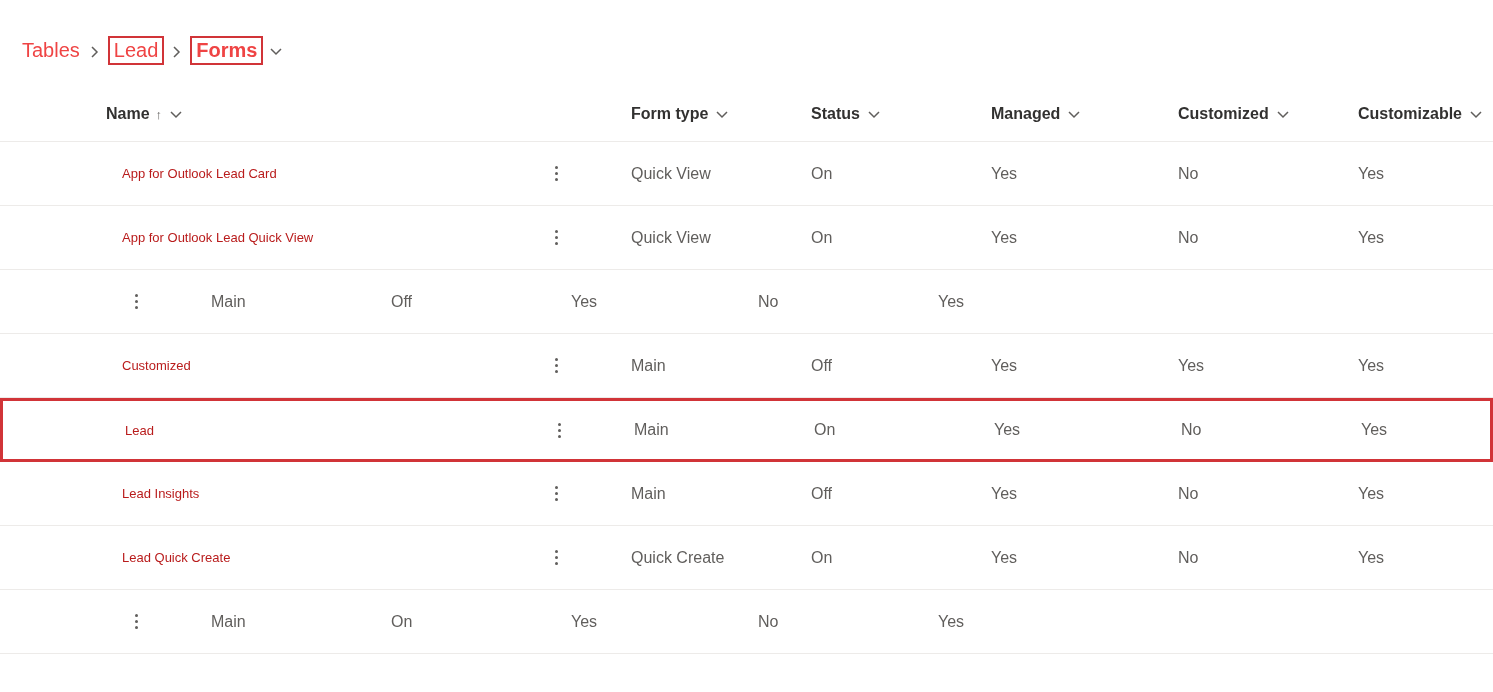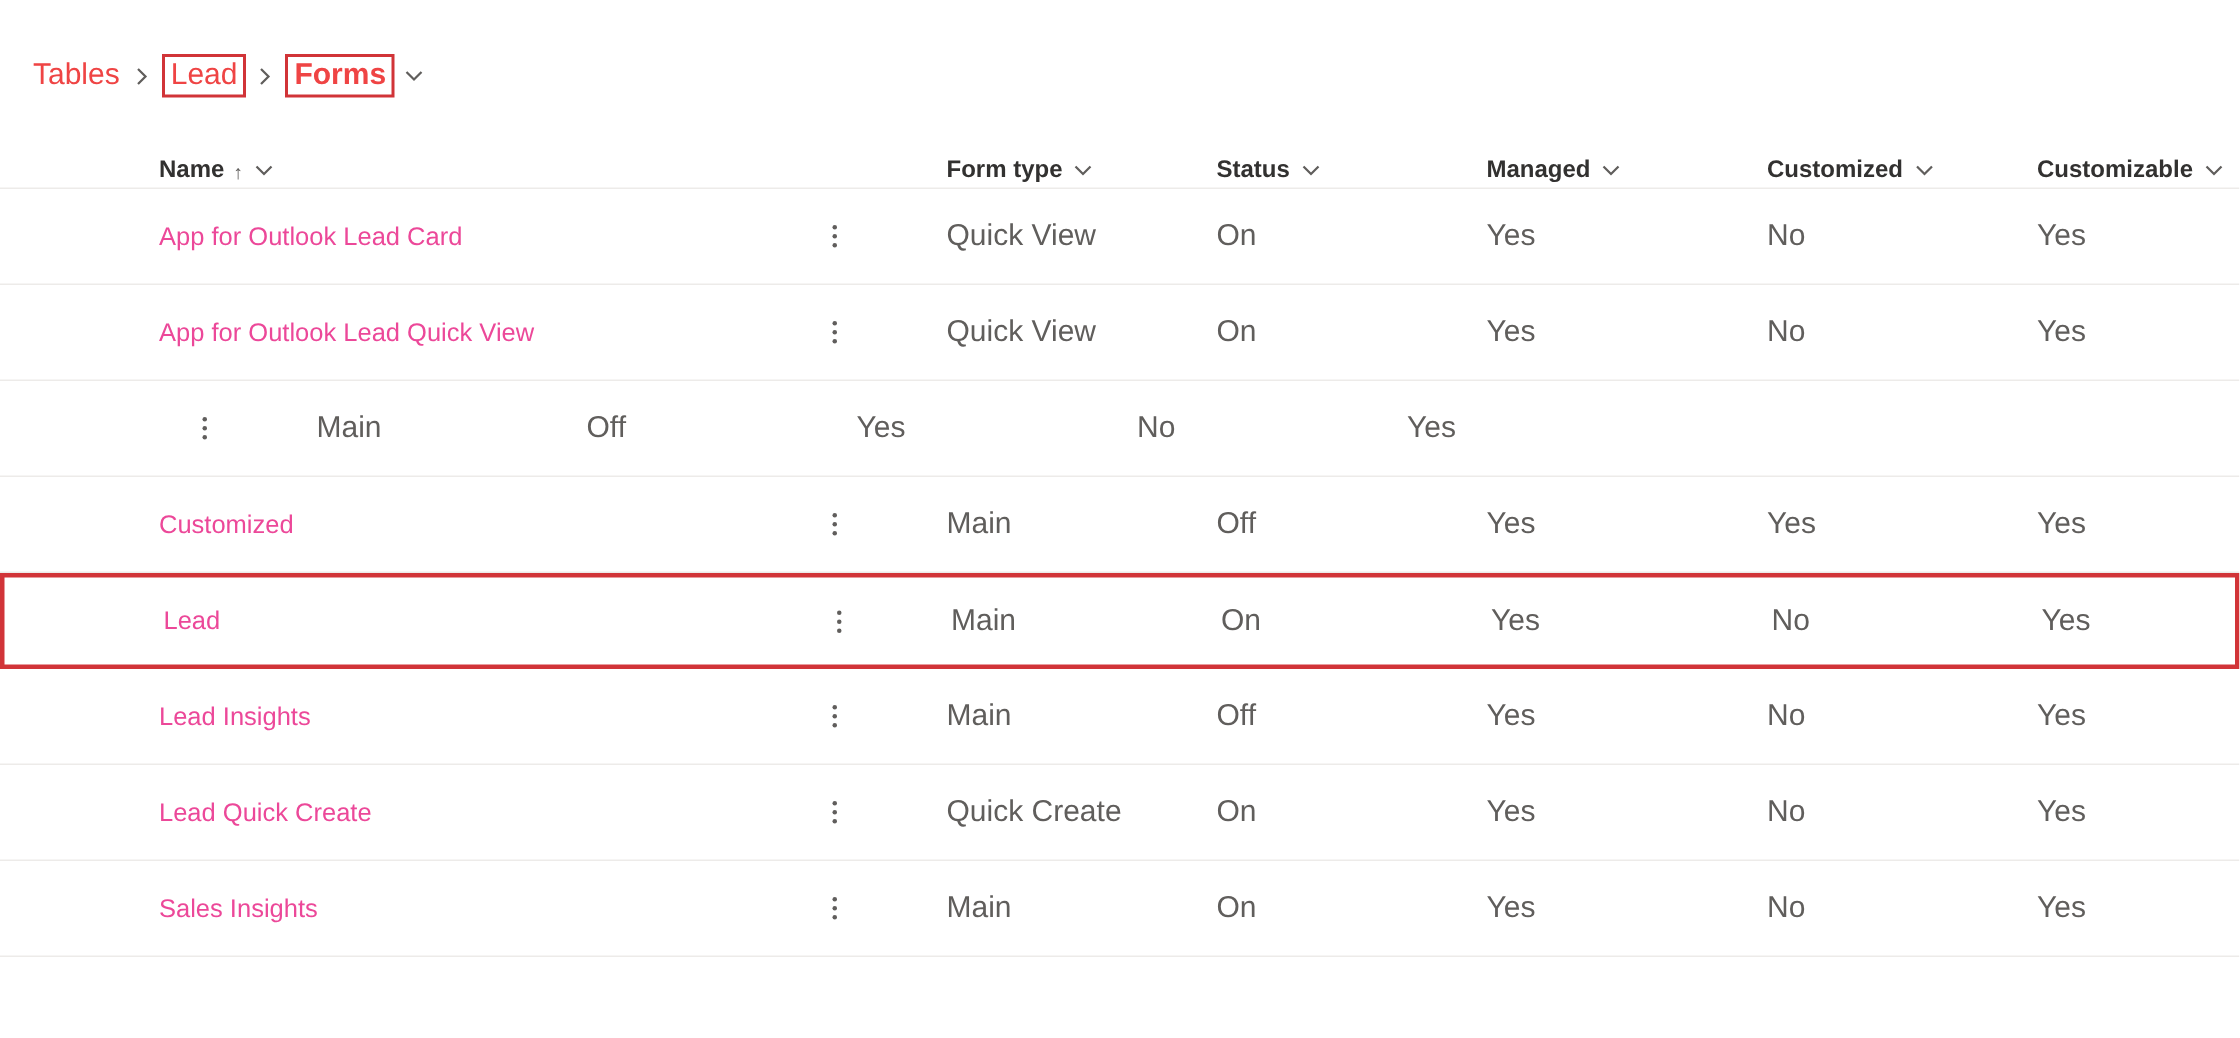--- a/index.html
+++ b/index.html
@@ -34,21 +34,21 @@
   .chev-down-bc {
     margin-left: 6px;
     color: #605e5c;
   }
   .table {
     width: 100%;
   }
   .thead-row {
     display: flex;
     align-items: flex-end;
-    padding: 20px 0 2px 0;
+    padding: 20px 0 18px 0;
     border-bottom: 1px solid #edebe9;
   }
   .tbody-row {
     display: flex;
     align-items: center;
     height: 64px;
     border-bottom: 1px solid #edebe9;
   }
   .tbody-row.hl {
     border: 3px solid #d13438;
@@ -78,25 +78,26 @@
   .sort-arrow {
     font-size: 13px;
     color: #605e5c;
     line-height: 1;
   }
   .chev-th {
     color: #605e5c;
     margin-left: 2px;
   }
   .cell-name {
-    font-size: 17px;
-    color: #ec4899;
+    font-size: 13px;
+    color: #b91c1c;
+    margin-left: 16px;
   }
   .cell-dim {
-    font-size: 20px;
+    font-size: 16px;
     color: #605e5c;
   }
   .more-btn {
     display: flex;
     flex-direction: column;
     align-items: center;
     gap: 3px;
     cursor: pointer;
     padding: 8px;
   }
@@ -404,23 +405,20 @@
       <span class="cell-dim">No</span>
     </div>
     <div class="col col-customizable">
       <span class="cell-dim">Yes</span>
     </div>
   </div>
 
   <div class="tbody-row">
     <div class="col col-pad"></div>
     <div class="col col-checkbox"></div>
-    <div class="col col-name">
-      <span class="cell-name">Sales Insights</span>
-    </div>
     <div class="col col-actions">
       <div class="more-btn">
         <span class="dot"></span>
         <span class="dot"></span>
         <span class="dot"></span>
       </div>
     </div>
     <div class="col col-formtype">
       <span class="cell-dim">Main</span>
     </div>

